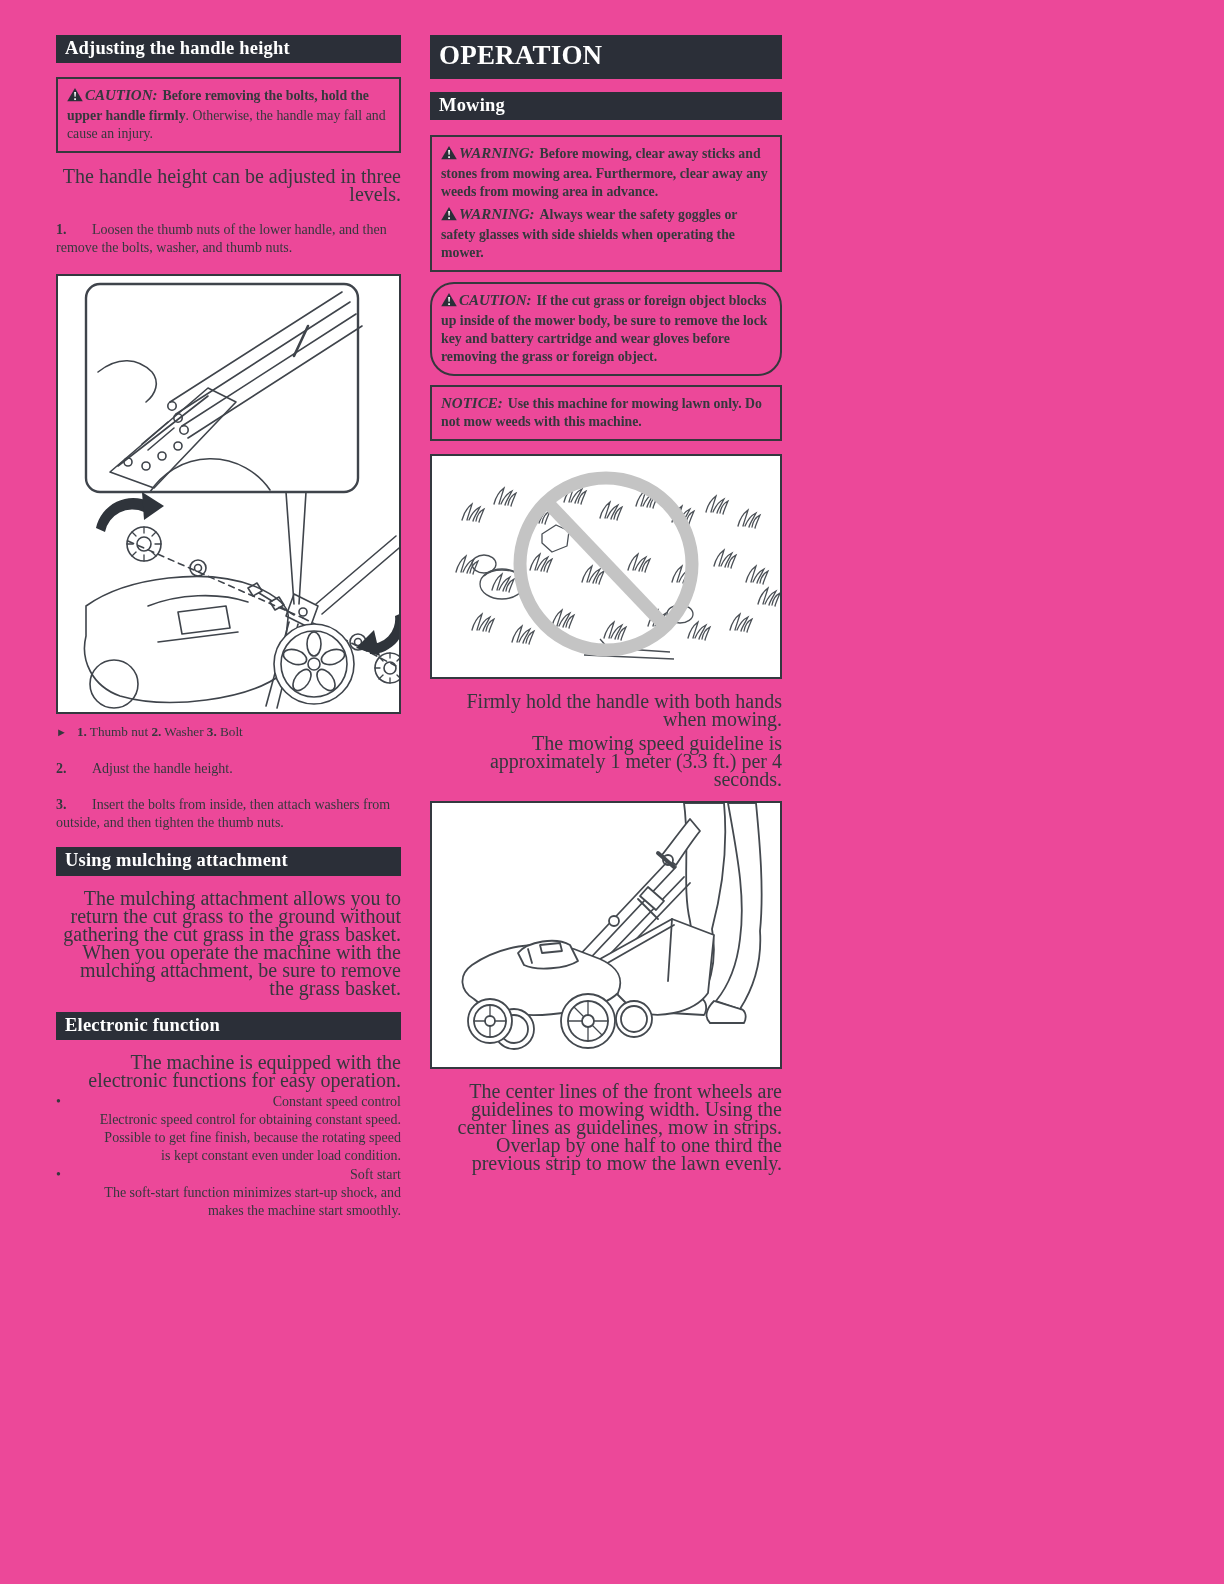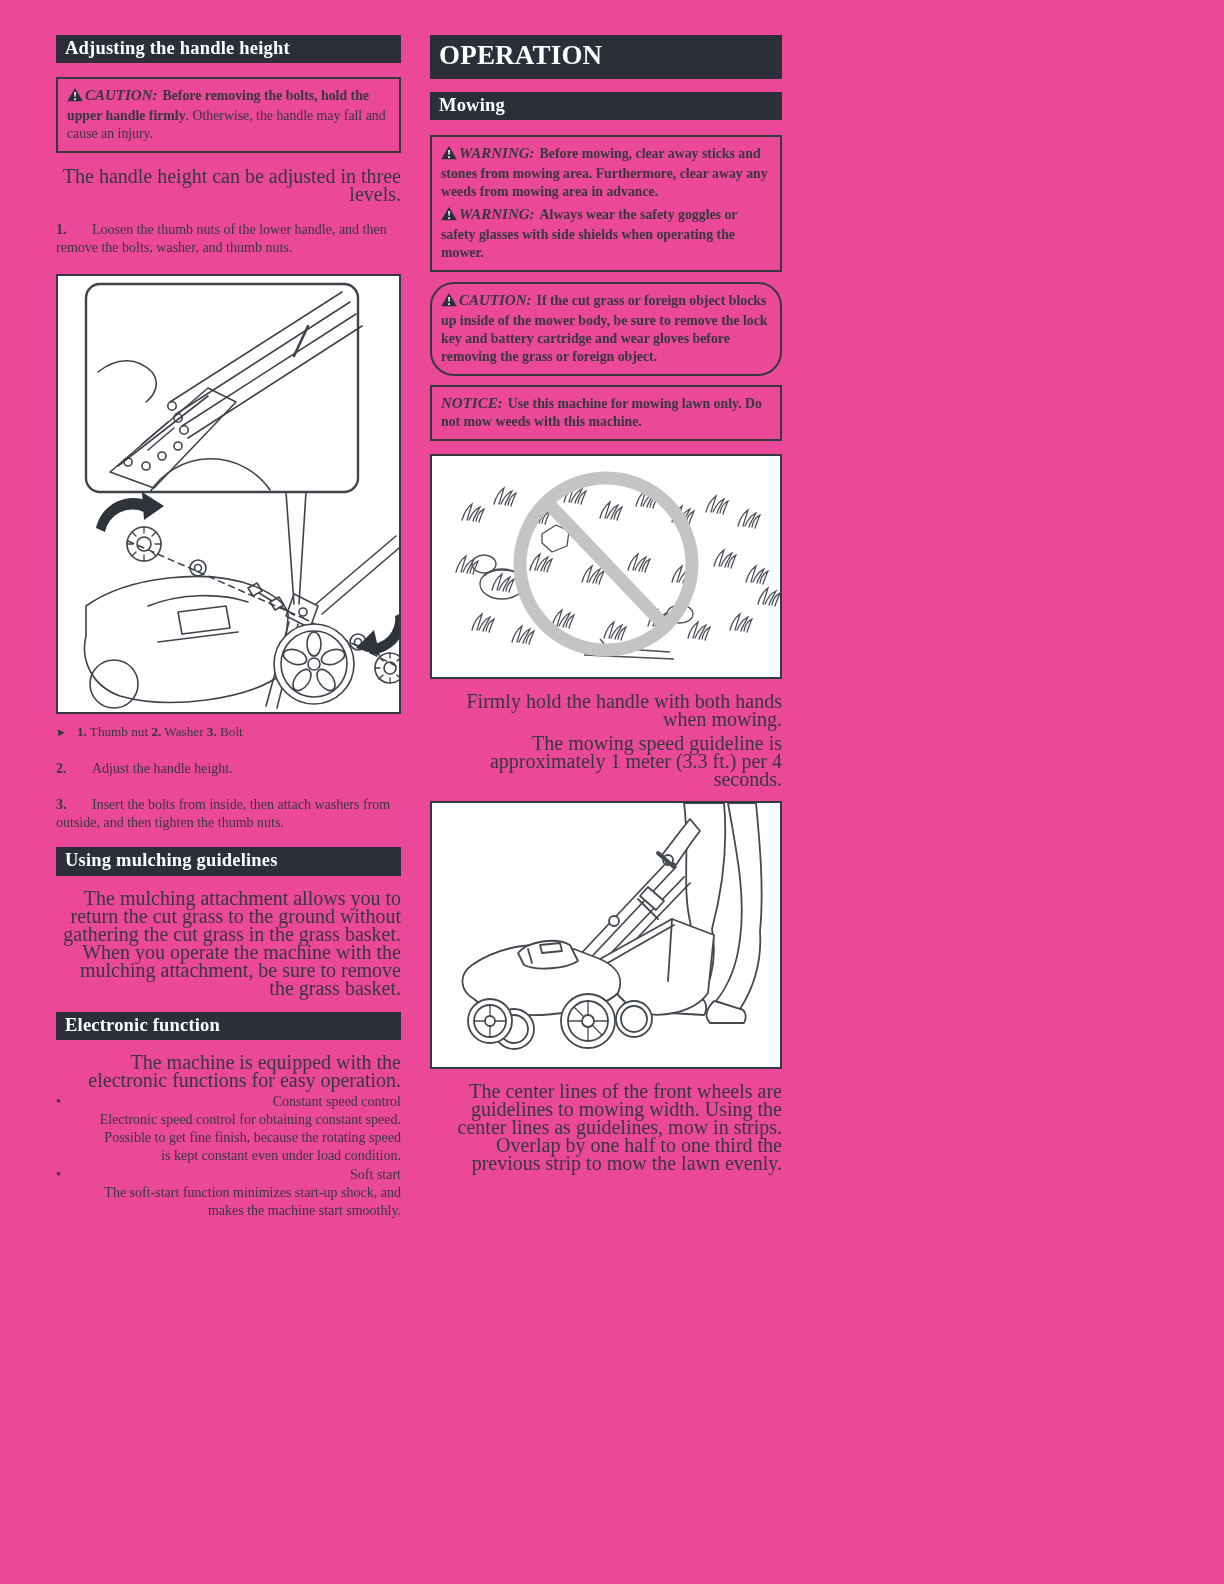--- a/index.html
+++ b/index.html
@@ -179,21 +179,21 @@
         </g>
       </svg>
     </div>
 
     <p class="caption"><span class="cap-marker">►</span><b>1.</b> <span>Thumb nut</span> <b>2.</b> <span>Washer</span> <b>3.</b> <span>Bolt</span></p>
 
     <p class="step step-gap"><span class="num">2.</span><span>Adjust the handle height.</span></p>
 
     <p class="step"><span class="num">3.</span><span>Insert the bolts from inside, then attach washers from outside, and then tighten the thumb nuts.</span></p>
 
-    <div class="bar mt15"><span>Using mulching guidelines</span></div>
+    <div class="bar mt15"><span>Using mulching attachment</span></div>
 
     <p class="body-text mt13">The mulching attachment allows you to return the cut grass to the ground without gathering the cut grass in the grass basket. When you operate the machine with the mulching attachment, be sure to remove the grass basket.</p>
 
     <div class="bar mt15"><span>Electronic function</span></div>
 
     <p class="body-text mt13">The machine is equipped with the electronic functions for easy operation.</p>
 
     <div class="bullet mt4">
       <span class="bullet-mark">•</span>
       <div class="bullet-body">

